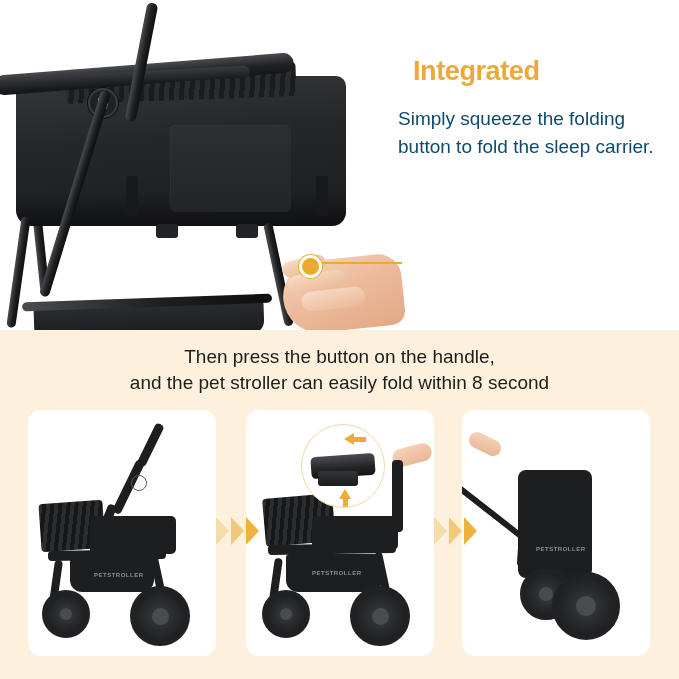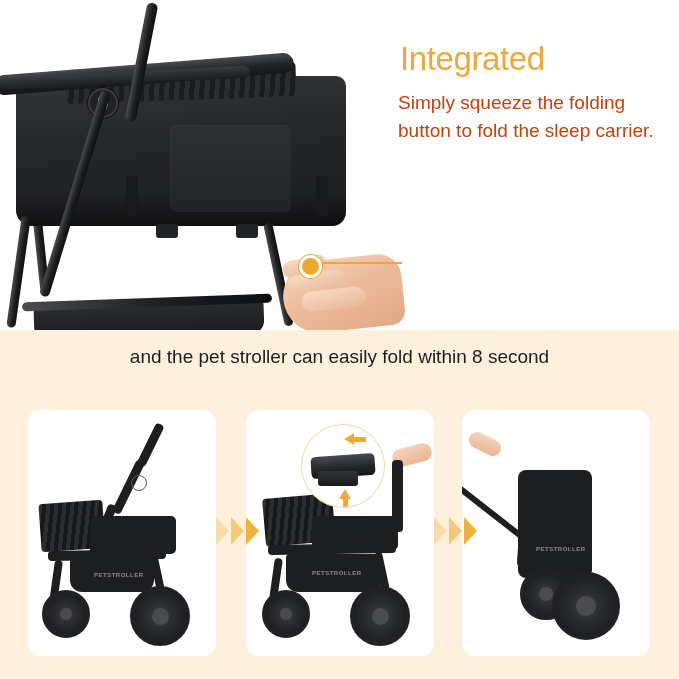--- a/index.html
+++ b/index.html
@@ -245,32 +245,32 @@
   }
 
   
   .hero-text {
     position: absolute;
     left: 398px;
     top: 38px;
     width: 276px;
   }
   .hero-title {
-    margin: 2px;
-    font-size: 33px;
+    margin: 15px;
+    font-size: 27px;
     line-height: 37px;
-    font-weight: normal;
+    font-weight: bold;
     color: #e9a93b;
     letter-spacing: -.4px;
   }
   .hero-sub {
     margin: 12px 0 6px 0;
     font-size: 19px;
     line-height: 28px;
-    color: #c2410c;
+    color: #0c4a6e;
   }
 
   
   #lower {
     position: absolute;
     left: 0; top: 330px;
     width: 679px;
     height: 349px;
     background: #fdf1dd;
   }
@@ -478,20 +478,21 @@
       <h1 class="hero-title">
         <span>Integrated</span><br>
       </h1>
       <p class="hero-sub">Simply squeeze the folding button to fold the sleep carrier.</p>
     </div>
   </div>
 
   <div id="lower">
 
     <div class="band-text">
+      <div>Then press the button on the handle,</div>
       <div>and the pet stroller can easily fold within 8 second</div>
     </div>
 
     <div class="cards">
 
       <div class="card card-1">
         <div class="mini">
           <div class="m-part" style="left:118px;top:12px;width:9px;height:46px;transform:rotate(26deg);"></div>
           <div class="m-part" style="left:96px;top:48px;width:9px;height:58px;transform:rotate(26deg);"></div>
           <div class="m-logo" style="left:103px;top:65px;"></div>

